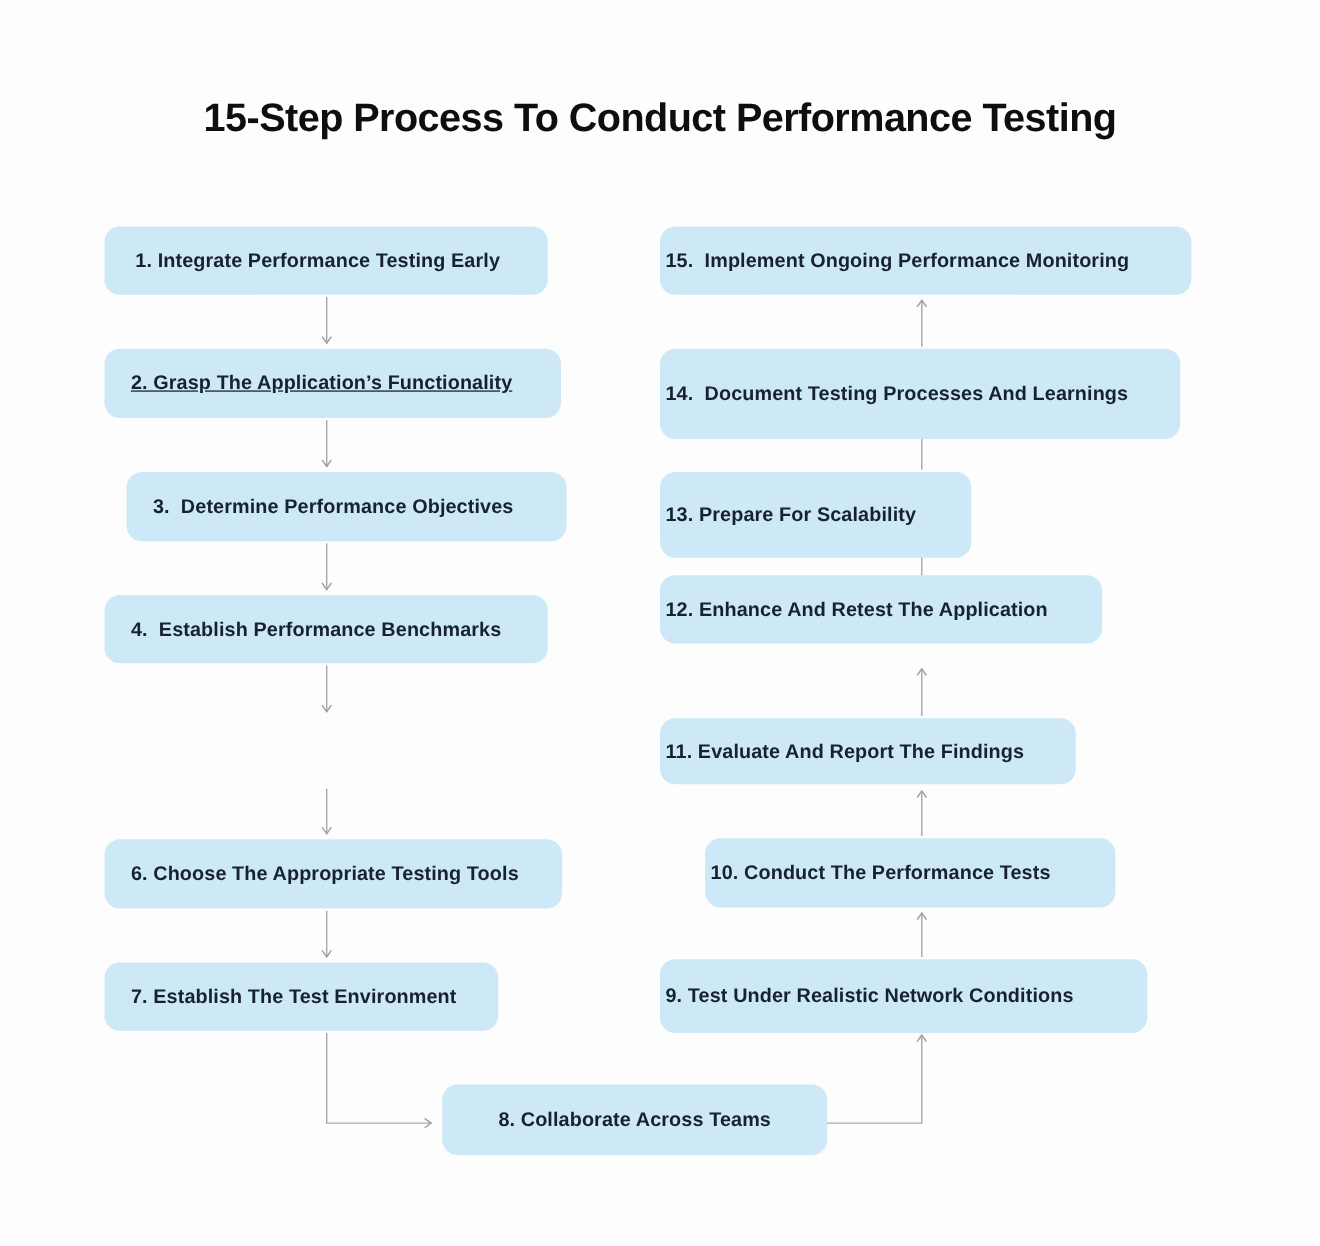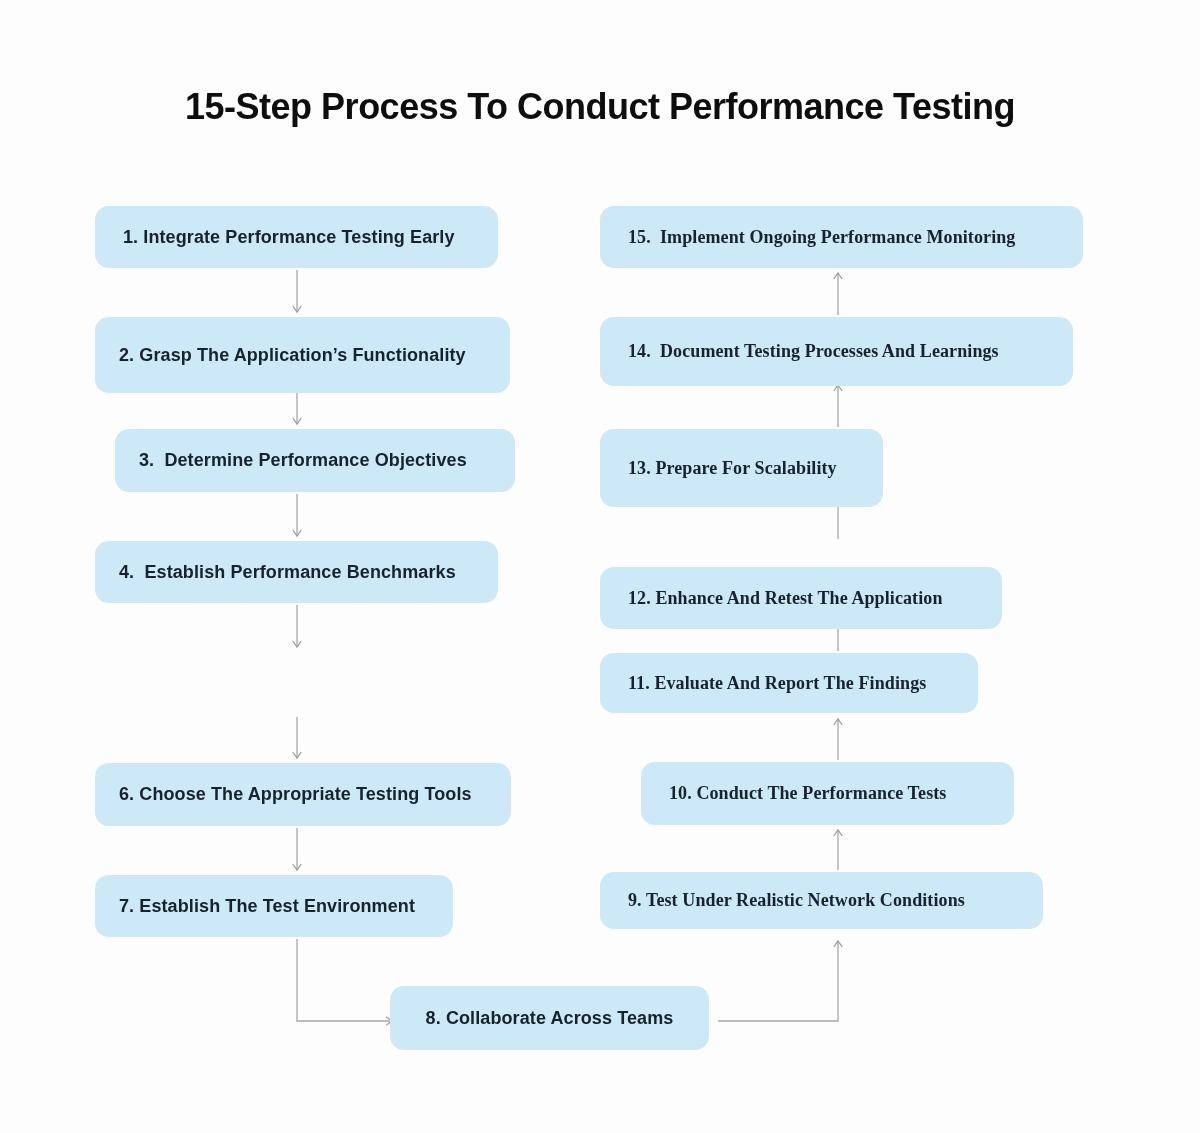--- a/index.html
+++ b/index.html
@@ -47,21 +47,21 @@
     font-weight:600;
     color:var(--box-text);
     white-space:pre;
     letter-spacing:0.1px;
   }
   .step.centered{
     justify-content:center;
     padding-left:0;
     padding-right:0;
   }
-  .step.rcol{ padding-left:28px;font-family:Liberation Serif, serif; }
+  .step.rcol{ padding-left:5px; }
   svg.connectors{
     position:absolute;
     left:0; top:0;
     width:1200px;
     height:1133px;
     pointer-events:none;
   }
 </style>
 </head>
 <body>
@@ -94,55 +94,55 @@
       <line x1="838" y1="651" x2="838" y2="608" marker-end="url(#vhead)"></line>
       <line x1="838" y1="539" x2="838" y2="497" marker-end="url(#vhead)"></line>
       <line x1="838" y1="427" x2="838" y2="385" marker-end="url(#vhead)"></line>
       <line x1="838" y1="315" x2="838" y2="273" marker-end="url(#vhead)"></line>
     </g>
   </svg>
 
   <div class="step" style="left:95px; top:206px; width:403px; height:62px;padding-left:28px;">
     <span class="step-label">1. Integrate Performance Testing Early</span>
   </div>
-  <div class="step" style="left:95px; top:317px; width:415px; height:76px;">
+  <div class="step" style="left:95px; top:317px; width:415px; height:63px;text-decoration:underline;">
     <span class="step-label">2. Grasp The Application’s Functionality</span>
   </div>
   <div class="step" style="left:95px; top:429px; width:400px; height:63px;margin-left:20px;">
     <span class="step-label">3.  Determine Performance Objectives</span>
   </div>
   <div class="step" style="left:95px; top:541px; width:403px; height:62px;">
     <span class="step-label">4.  Establish Performance Benchmarks</span>
   </div>
   <div class="step" style="left:95px; top:763px; width:416px; height:63px;">
     <span class="step-label">6. Choose The Appropriate Testing Tools</span>
   </div>
   <div class="step" style="left:95px; top:875px; width:358px; height:62px;">
     <span class="step-label">7. Establish The Test Environment</span>
   </div>
 
-  <div class="step centered" style="left:390px; top:986px; width:319px; height:64px;">
+  <div class="step centered" style="left:402px; top:986px; width:350px; height:64px;">
     <span class="step-label">8. Collaborate Across Teams</span>
   </div>
 
-  <div class="step rcol" style="left:600px; top:872px; width:443px; height:57px;">
+  <div class="step rcol" style="left:600px; top:872px; width:443px; height:67px;">
     <span class="step-label">9. Test Under Realistic Network Conditions</span>
   </div>
   <div class="step rcol" style="left:600px; top:762px; width:373px; height:63px;margin-left:41px;">
     <span class="step-label">10. Conduct The Performance Tests</span>
   </div>
   <div class="step rcol" style="left:600px; top:653px; width:378px; height:60px;">
     <span class="step-label">11. Evaluate And Report The Findings</span>
   </div>
-  <div class="step rcol" style="left:600px; top:567px; width:402px; height:62px;">
+  <div class="step rcol" style="left:600px; top:523px; width:402px; height:62px;">
     <span class="step-label">12. Enhance And Retest The Application</span>
   </div>
   <div class="step rcol" style="left:600px; top:429px; width:283px; height:78px;align-items:center;">
     <span class="step-label">13. Prepare For Scalability</span>
   </div>
-  <div class="step rcol" style="left:600px; top:317px; width:473px; height:69px;">
+  <div class="step rcol" style="left:600px; top:317px; width:473px; height:82px;">
     <span class="step-label">14.  Document Testing Processes And Learnings</span>
   </div>
   <div class="step rcol" style="left:600px; top:206px; width:483px; height:62px;">
     <span class="step-label">15.  Implement Ongoing Performance Monitoring</span>
   </div>
 
 </div>
 
 </body></html>

